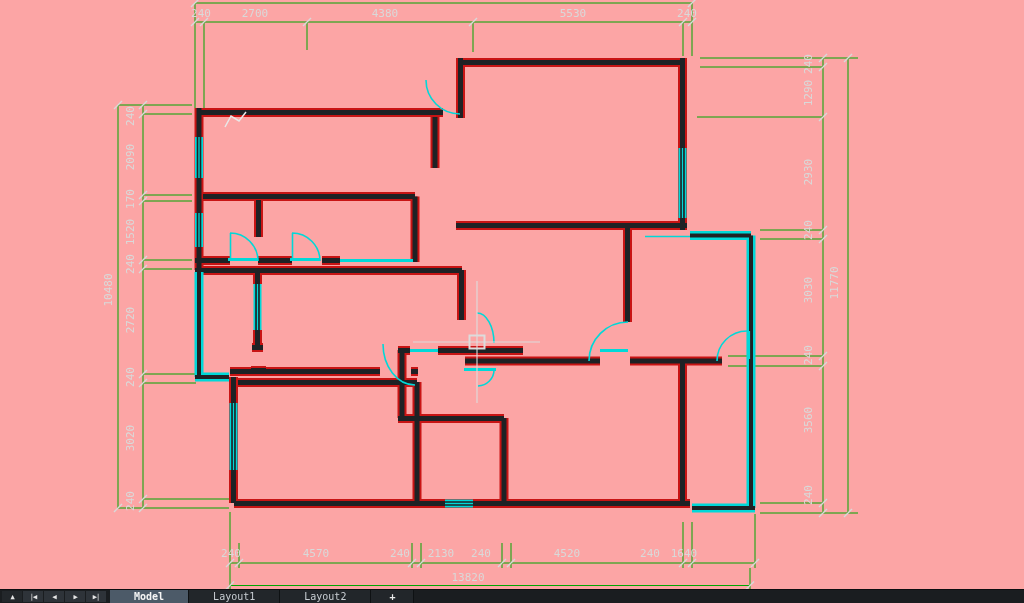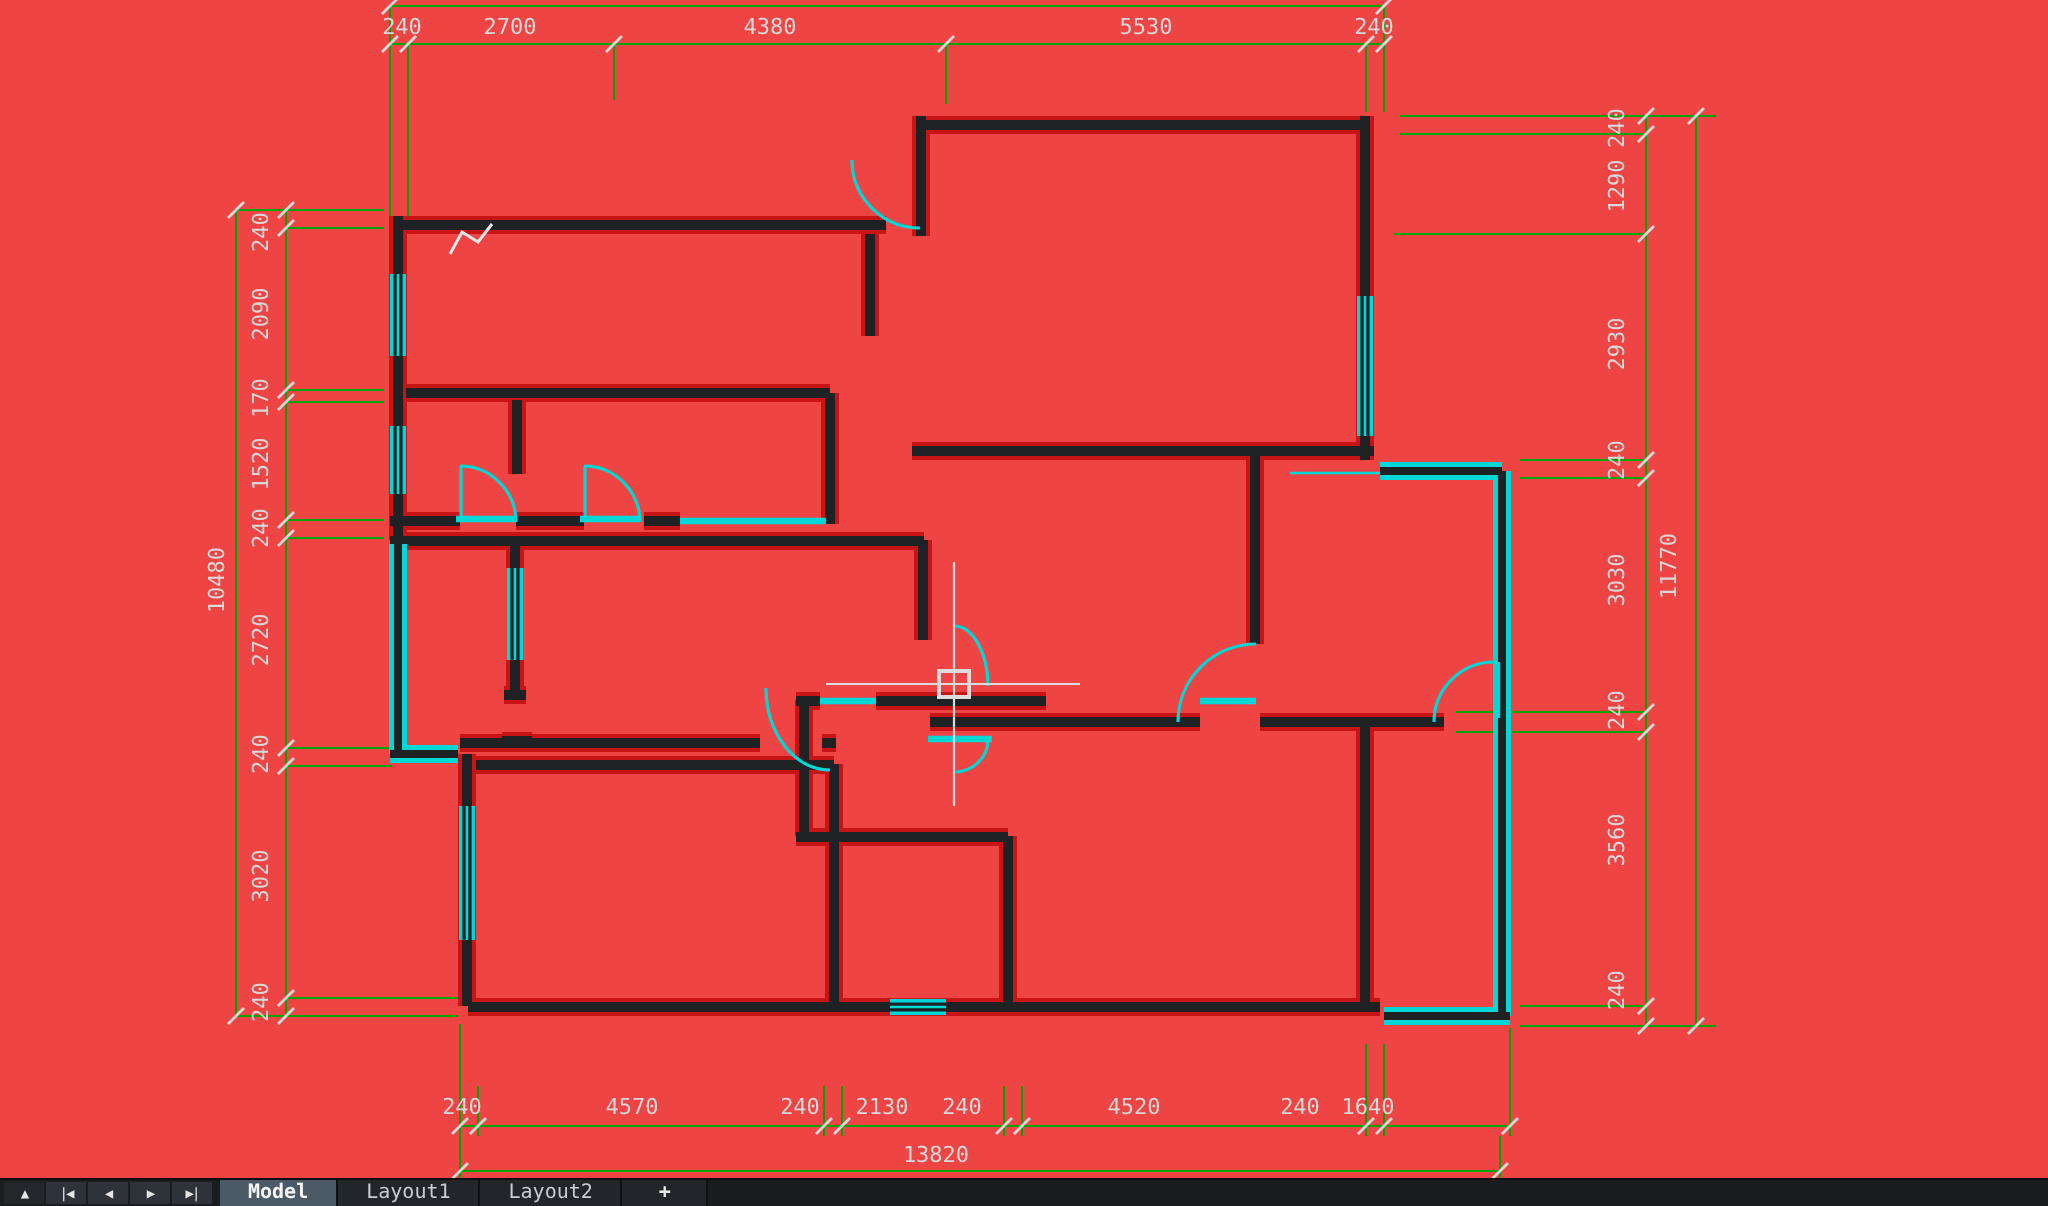--- a/index.html
+++ b/index.html
@@ -1,26 +1,26 @@
 <!DOCTYPE html>
 <html><head>
 <meta charset="utf-8">
 <style>
   html,body{margin:0;padding:0;background:#101214;}
-  .stage{position:relative;width:1024px;height:603px;background:#ef4444;overflow:hidden;
+  .stage{position:relative;width:1024px;height:603px;background:#fca5a5;overflow:hidden;
          font-family:"DejaVu Sans Mono","Liberation Mono",monospace;}
   svg{position:absolute;left:0;top:0;display:block;}
   .dim-text{font-family:"DejaVu Sans Mono","Liberation Mono",monospace;font-size:11px;fill:#d9d9d9;}
   .statusbar{position:absolute;left:0;bottom:0;width:1024px;height:13px;background:#1a1d20;
              display:flex;align-items:stretch;border-top:1px solid #0c0e10;}
   .navbtn{width:20px;display:flex;align-items:center;justify-content:center;background:#2e3339;
           color:#e6e6e6;font-size:7px;margin-right:1px;cursor:default;letter-spacing:-1px;}
   .navbtn:first-child{background:#23272b;}
   .tab{display:flex;align-items:center;justify-content:center;font-size:10px;line-height:13px;
-       padding:0 14px;border-right:1px solid #0e1113;color:#c8cdd2;background:#22262a;
+       padding:0 24px;border-right:1px solid #0e1113;color:#c8cdd2;background:#22262a;
        font-family:"DejaVu Sans Mono","Liberation Mono",monospace;}
   .tab.active{background:#4c5a68;color:#f5f5f5;font-weight:bold;}
   .tab.add{padding:0 18px;font-weight:bold;color:#e8e8e8;}
   .bar-fill{flex:1;background:#1a1d20;}
   .navwrap{display:flex;background:#1a1d20;padding:1px 2px 1px 2px;align-items:stretch;width:106px;}
 </style>
 </head>
 <body>
 
 <div class="stage">

